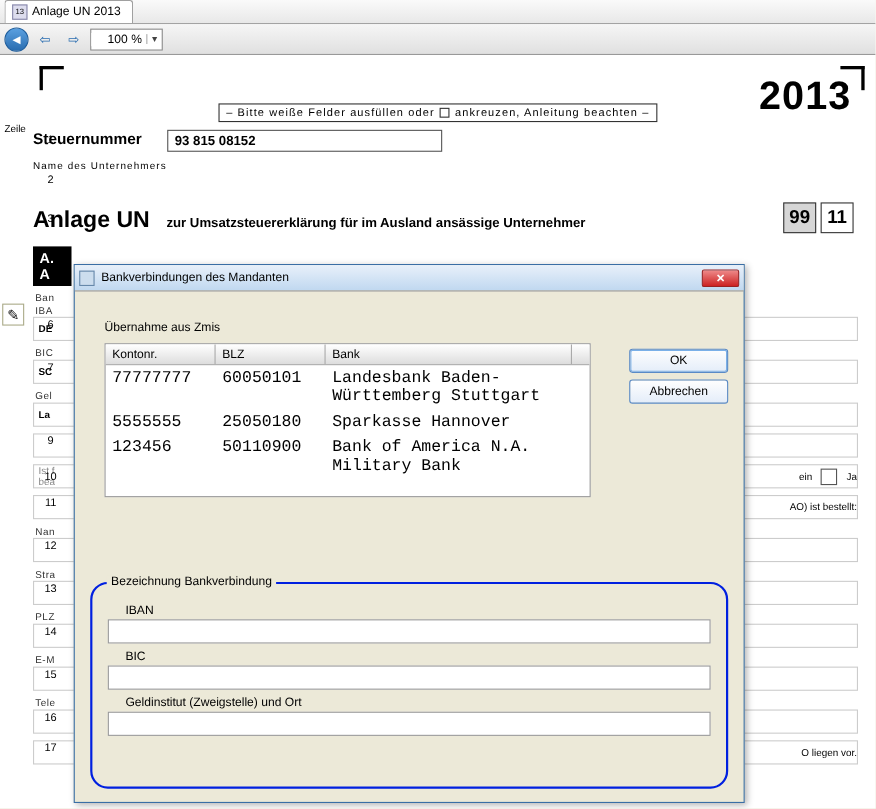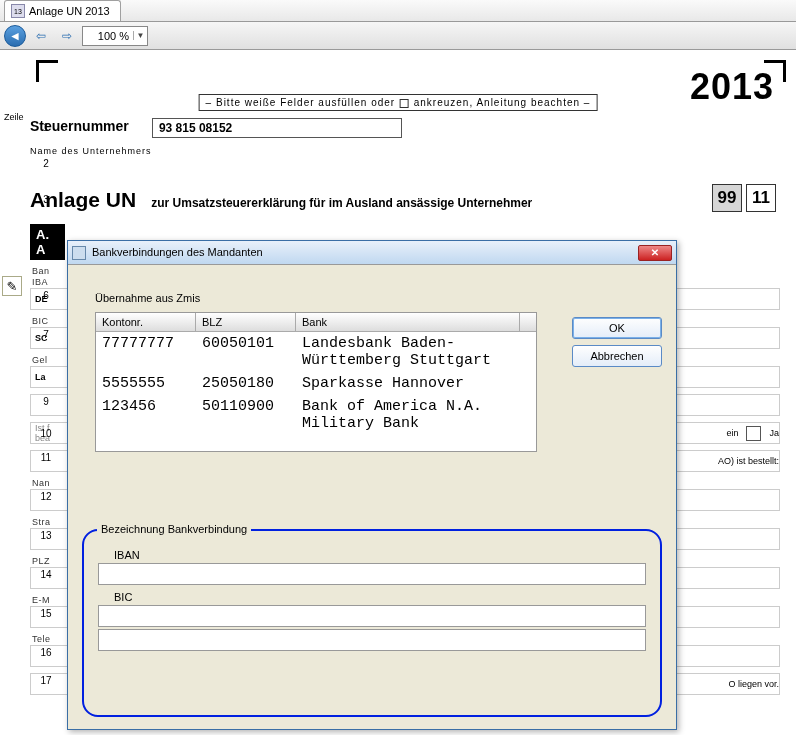--- a/index.html
+++ b/index.html
@@ -247,16 +247,17 @@
       <button class="mbtn ok">OK</button>
       <button class="mbtn">Abbrechen</button>
     </div>
 
     <div class="fieldset">
       <div class="fs-legend">Bezeichnung Bankverbindung</div>
       <div class="f-lab">IBAN</div>
       <input class="f-input" style="">
       <div class="f-lab">BIC</div>
       <input class="f-input" style="">
+      <div class="f-lab">Geldinstitut (Zweigstelle) und Ort</div>
       <input class="f-input" style="">
     </div>
   </div>
 </div>
 
 </body></html>

